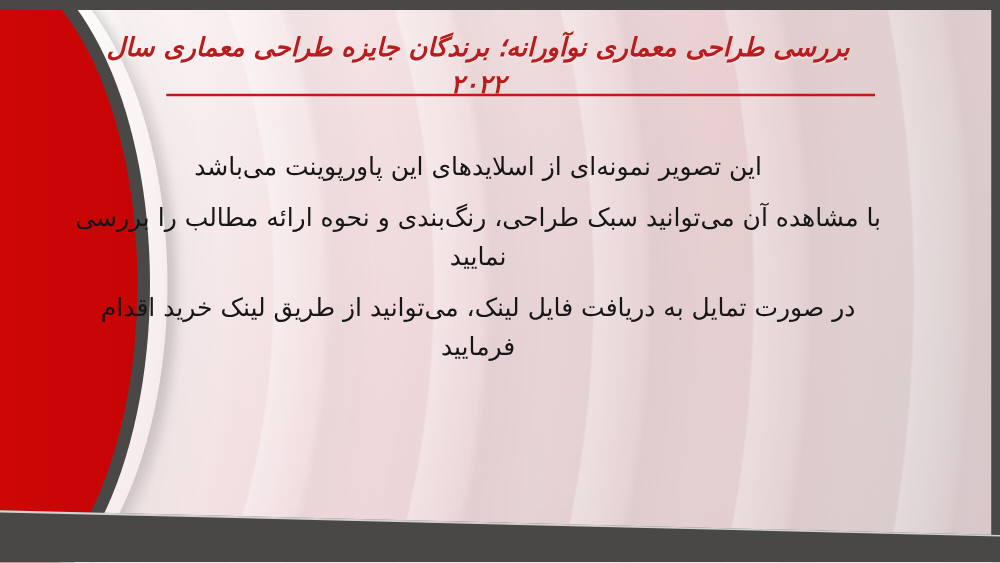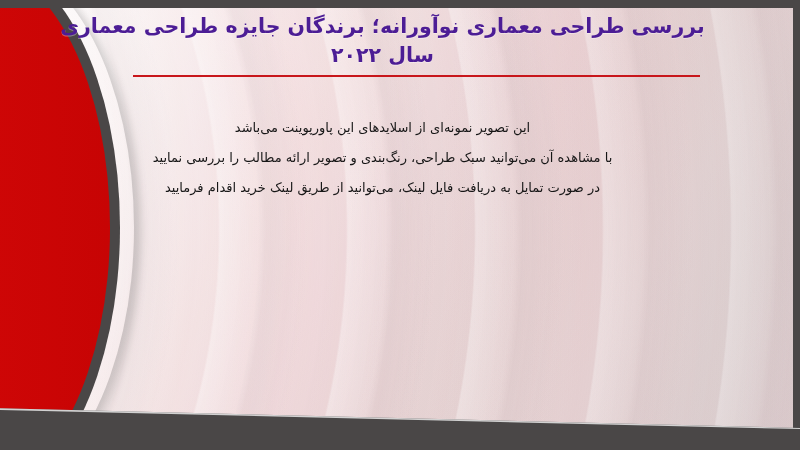--- a/index.html
+++ b/index.html
@@ -137,28 +137,29 @@
     z-index: 5;
   }
   .title-block {
     position: absolute;
     left: 60px;
     right: 95px;
     top: 12px;
     text-align: center;
   }
   .slide-title {
-    margin: 0;
-    color: #4c1d95;
+    margin: 12px;
+    color: #b91c1c;
     font-size: 20.5px;
     line-height: 1.42;
     font-weight: 700;
     letter-spacing: 0;
     text-shadow: 0 1px 0 rgba(255,255,255,0.35);
     direction: rtl;
+    font-style: italic;
   }
   .title-rule {
     position: absolute;
     left: 133px;
     top: 75px;
     width: 567px;
     height: 2px;
     background: #c8161b;
   }
 
@@ -166,21 +167,21 @@
     position: absolute;
     left: 60px;
     right: 95px;
     top: 118px;
     text-align: center;
     direction: rtl;
   }
   .body-line {
     margin: 0 0 10px 0;
     color: #161616;
-    font-size: 13px;
+    font-size: 20px;
     line-height: 1.55;
     font-weight: 400;
   }
   .body-line:last-child { margin-bottom: 0; }
 </style>
 </head>
 <body>
 
 <div id="slide">
 
@@ -200,18 +201,18 @@
   <div class="content">
 
     <div class="title-block">
       <h1 class="slide-title">بررسی طراحی معماری نوآورانه؛ برندگان جایزه طراحی معماری سال ۲۰۲۲</h1>
     </div>
 
     <div class="title-rule"></div>
 
     <div class="body-block">
       <p class="body-line">این تصویر نمونه‌ای از اسلایدهای این پاورپوینت می‌باشد</p>
-      <p class="body-line">با مشاهده آن می‌توانید سبک طراحی، رنگ‌بندی و تصویر ارائه مطالب را بررسی نمایید</p>
+      <p class="body-line">با مشاهده آن می‌توانید سبک طراحی، رنگ‌بندی و نحوه ارائه مطالب را بررسی نمایید</p>
       <p class="body-line">در صورت تمایل به دریافت فایل لینک، می‌توانید از طریق لینک خرید اقدام فرمایید</p>
     </div>
 
   </div>
 </div>
 
 </body></html>

